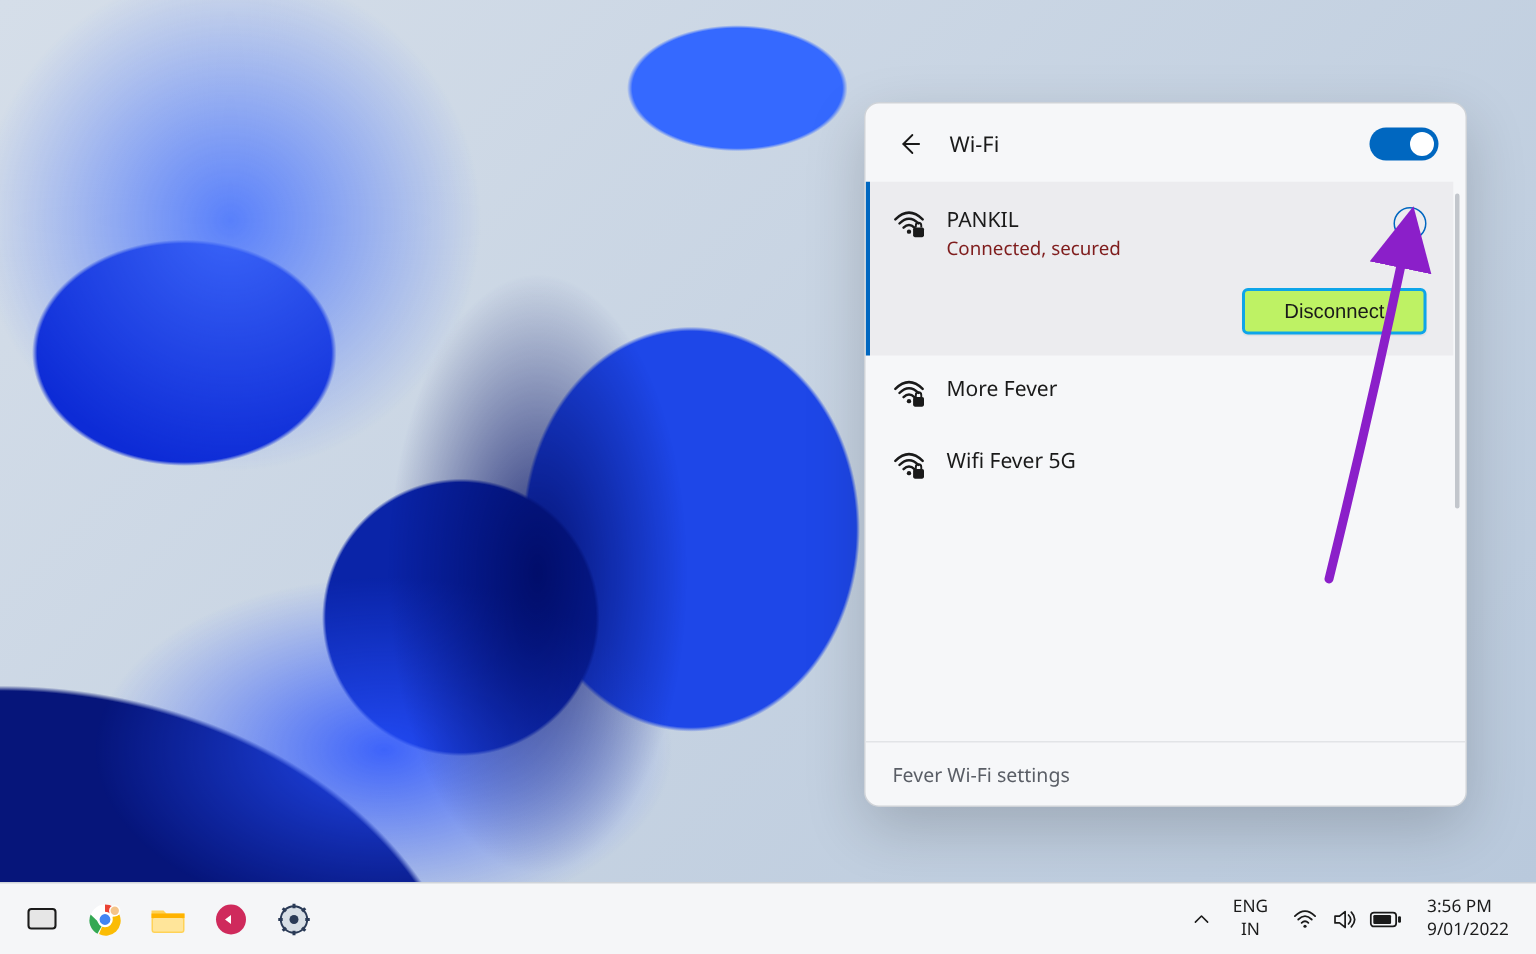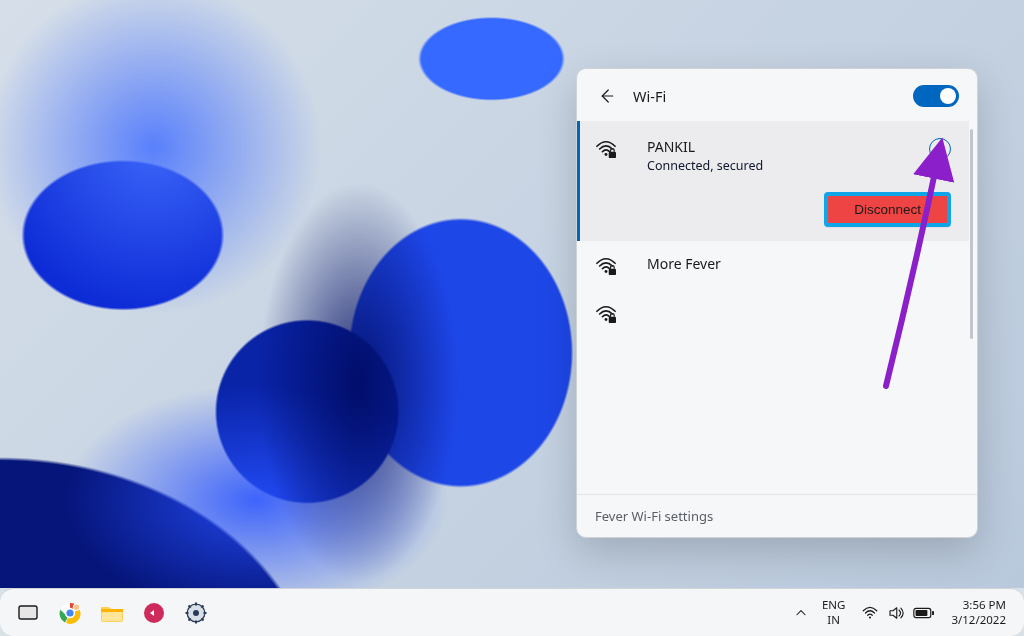--- a/index.html
+++ b/index.html
@@ -28,27 +28,26 @@
     opacity:.85;
     border-radius:0;
   }
 
   
   .taskbar {
     position: absolute; left:0; right:0; bottom:0; height:48px;
     background:#f5f6f8; border-top:1px solid #d0d4d9;
     display:flex; align-items:center; justify-content:space-between;
     padding:0 14px 0 10px;
-    border-radius:14px;
   }
   .task-left, .task-right { display:flex; align-items:center; gap:6px; }
   .t-btn { width:36px; height:36px; border-radius:4px; display:flex; align-items:center; justify-content:center; cursor:pointer; }
 
   .tray-text { font-size:11.5px; color:#1b1b1b; line-height:1.25; text-align:center; padding:0 4px; }
-  .tray-time { font-size:11.5px; color:#1b1b1b; line-height:1.25; text-align:right; padding:0 4px; }
+  .tray-time { font-size:11.5px; color:#1b1b1b; line-height:1.25; padding:0 4px; }
 
   
   .flyout {
     position:absolute; top:68px; left:576px; width:402px; height:470px;
     background:#f6f7f9; border:1px solid #cfd3d8; border-radius:10px;
     box-shadow:0 14px 40px rgba(0,0,0,.18);
     display:flex; flex-direction:column; overflow:hidden;
   }
   .fly-header {
     display:flex; align-items:center; gap:14px;
@@ -66,32 +65,32 @@
   .net-scroll { position:absolute; inset:0 8px 0 0; overflow-y:auto; }
   .net-item {
     display:flex; align-items:flex-start; gap:14px;
     padding:13px 18px 13px 18px;
   }
   .net-item.sel {
     background:#ececef; border-left:3px solid #0067c0; padding-left:15px;
     padding-top:16px; padding-bottom:14px;
   }
   .net-icon { width:22px; flex:none; padding-top:2px; }
-  .net-info { flex:1; min-width:0;margin-left:16px; }
+  .net-info { flex:1; min-width:0; }
   .net-name { font-size:14px; color:#1a1a1a; }
-  .net-sub  { font-size:12.5px; color:#0f172a; margin-top:1px; }
+  .net-sub  { font-size:12.5px; color:#7f1d1d; margin-top:1px; }
   .info-btn {
     width:22px; height:22px; border:1.6px solid #0067c0; color:#0067c0;
     border-radius:50%; display:flex; align-items:center; justify-content:center;
     font-weight:600; font-size:12px; cursor:pointer; font-family:Georgia,serif;
     margin-top:1px;
   }
   .disc-row { padding:6px 18px 16px 18px; display:flex; justify-content:flex-end; }
   .disc-btn {
-    background:#ef4444; border:4px solid #0ea5e9; border-radius:4px;
+    background:#bef264; border:2px solid #0ea5e9; border-radius:4px;
     padding:6px 26px; font-size:13.5px; color:#1a1a1a; cursor:pointer;
     box-shadow:0 1px 1px rgba(0,0,0,.06);
   }
   .fly-footer {
     border-top:1px solid #e2e4e7; padding:12px 18px; font-size:13px;
     color:#5a5e66; cursor:pointer;
   }
   
   .fake-sb { position:absolute; top:8px; right:4px; width:3px; height:210px; background:#c2c6cc; border-radius:2px; }
 
@@ -168,20 +167,23 @@
         <div class="net-icon">
           <svg width="22" height="20" viewBox="0 0 24 22">
             <path d="M2 8 Q12 -2 22 8" fill="none" stroke="#1a1a1a" stroke-width="1.8" stroke-linecap="round"></path>
             <path d="M5 11 Q12 4 19 11" fill="none" stroke="#1a1a1a" stroke-width="1.8" stroke-linecap="round"></path>
             <path d="M8 14 Q12 10 16 14" fill="none" stroke="#1a1a1a" stroke-width="1.8" stroke-linecap="round"></path>
             <circle cx="12" cy="17" r="1.6" fill="#1a1a1a"></circle>
             <rect x="15" y="14" width="8" height="7" rx="1.3" fill="#1a1a1a"></rect>
             <path d="M17 14v-1.5a2 2 0 0 1 4 0V14" fill="none" stroke="#1a1a1a" stroke-width="1.4"></path>
           </svg>
         </div>
+        <div class="net-info">
+            <div class="net-name">Wifi Fever 5G</div>
+          </div>
       </div>
 
 
     </div>
     <div class="fake-sb"></div>
   </div>
 
   <div class="fly-footer">Fever Wi-Fi settings</div>
 </div>
 
@@ -268,16 +270,16 @@
         <path d="M18.5 5.5q6 6.5 0 13" fill="none" stroke="#1a1a1a" stroke-width="1.5" stroke-linecap="round"></path>
       </svg>
       <svg width="22" height="14" viewBox="0 0 26 14">
         <rect x="1" y="1.5" width="20" height="11" rx="2.5" fill="none" stroke="#1a1a1a" stroke-width="1.4"></rect>
         <rect x="3" y="3.5" width="14" height="7" rx="1" fill="#1a1a1a"></rect>
         <rect x="22.5" y="4.5" width="2.3" height="5" rx="1" fill="#1a1a1a"></rect>
       </svg>
     </div>
     <div class="tray-time">
       <div>3:56 PM</div>
-      <div>3/12/2022</div>
+      <div>9/01/2022</div>
     </div>
   </div>
 </div>
 
 </body></html>

